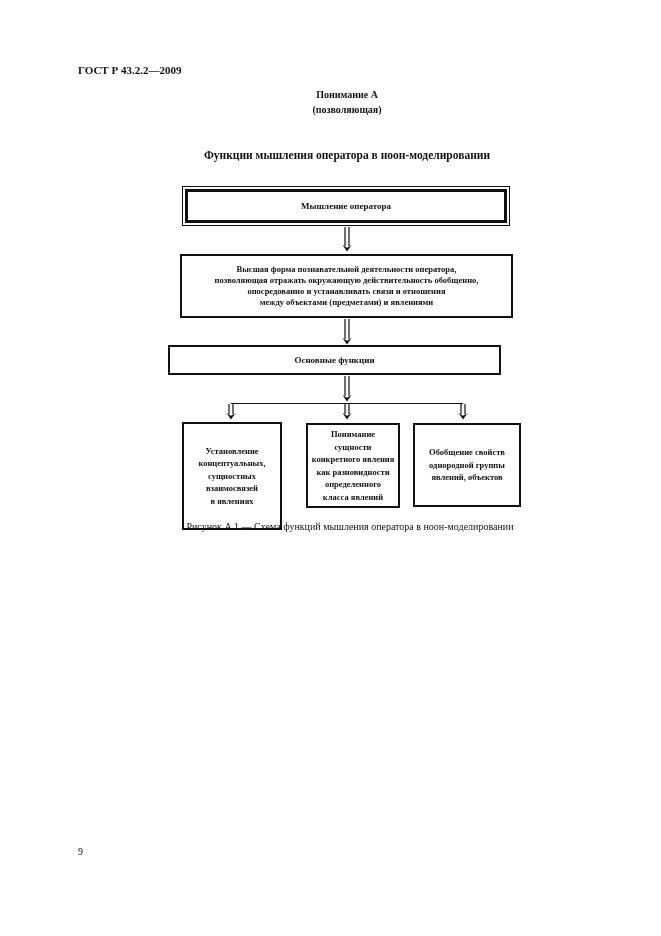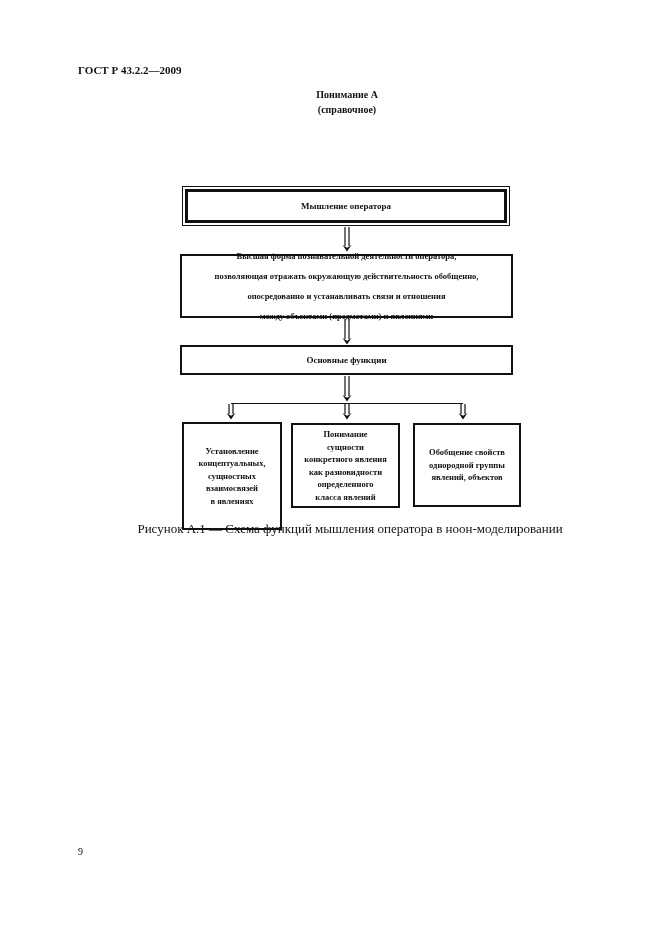--- a/index.html
+++ b/index.html
@@ -68,56 +68,57 @@
     box-sizing: border-box;
     width: 100%; height: 100%;
     border: 3px solid #111;
     display: flex; align-items: center; justify-content: center;
     font-size: 9px; font-weight: bold;
     text-align: center;
   }
   .box2 {
     left: 180px; top: 254px; width: 333px; height: 64px;
     border: 2px solid #111;
-    font-size: 8.5px; line-height: 20px;
+    font-size: 8.5px; line-height: 11px;
   }
   .box3 {
-    left: 180px; top: 345px; width: 333px; height: 30px;
+    left: 168px; top: 345px; width: 333px; height: 30px;
     border: 2px solid #111;
     font-size: 9px;
   }
   .leaf {
     border: 2px solid #111;
     font-size: 8.5px; line-height: 12.5px;
   }
   .leaf-a { left: 182px; top: 422px; width: 100px; height: 108px; }
-  .leaf-b { left: 291px; top: 423px; width: 109px; height: 85px; }
+  .leaf-b { left: 306px; top: 423px; width: 94px; height: 85px; }
   .leaf-c { left: 413px; top: 423px; width: 108px; height: 84px; }
 
   .caption {
     left: 350px; top: 521px;
     transform: translateX(-50%);
-    font-size: 13px;
+    font-size: 10px;
     white-space: nowrap;
   }
   .page-number {
     left: 78px; top: 846px;
     font-size: 10px;
   }
 </style>
 </head>
 <body>
 
 <div class="page">
 
   <div class="abs header-ref">ГОСТ Р 43.2.2—2009</div>
 
   <div class="abs annex-label">Понимание А</div>
-  <div class="abs annex-type">(справочное)</div>
+  <div class="abs annex-type">(позволяющая)</div>
 
+  <div class="abs doc-title">Функции мышления оператора в ноон-моделировании</div>
 
   <svg class="abs connectors" width="661" height="936" viewBox="0 0 661 936" xmlns="http://www.w3.org/2000/svg">
     <g stroke="#111" stroke-width="1.2" fill="none">
 
       <line x1="345" y1="227" x2="345" y2="246"></line>
       <line x1="349" y1="227" x2="349" y2="246"></line>
 
       <line x1="345" y1="319" x2="345" y2="339"></line>
       <line x1="349" y1="319" x2="349" y2="339"></line>
 

